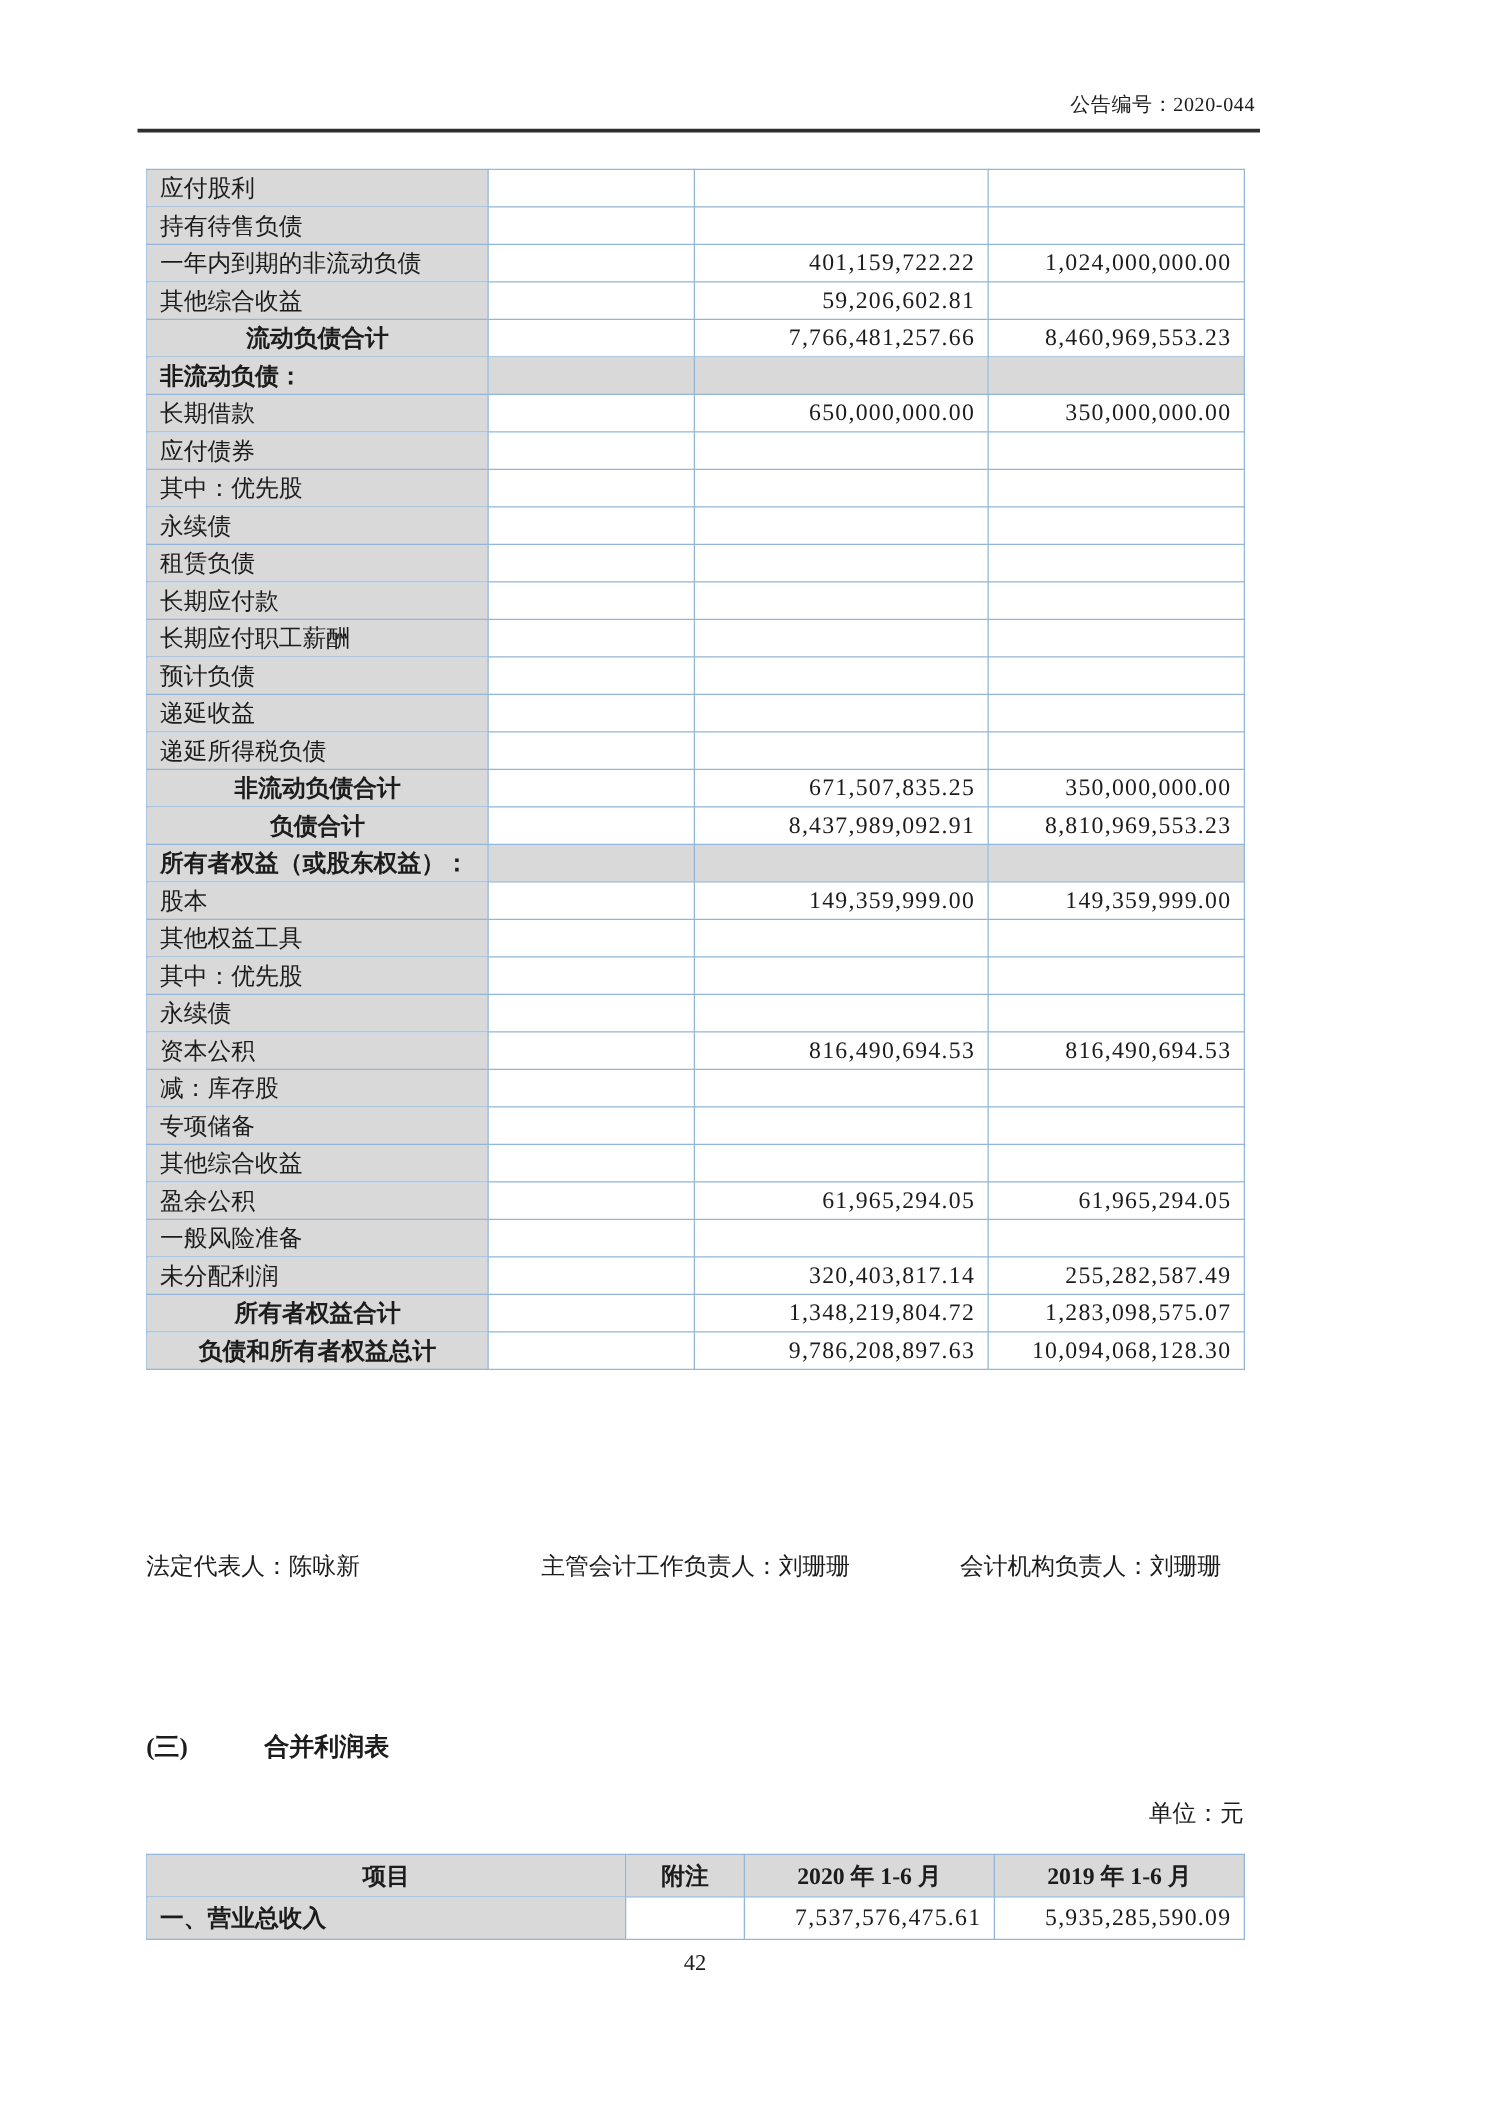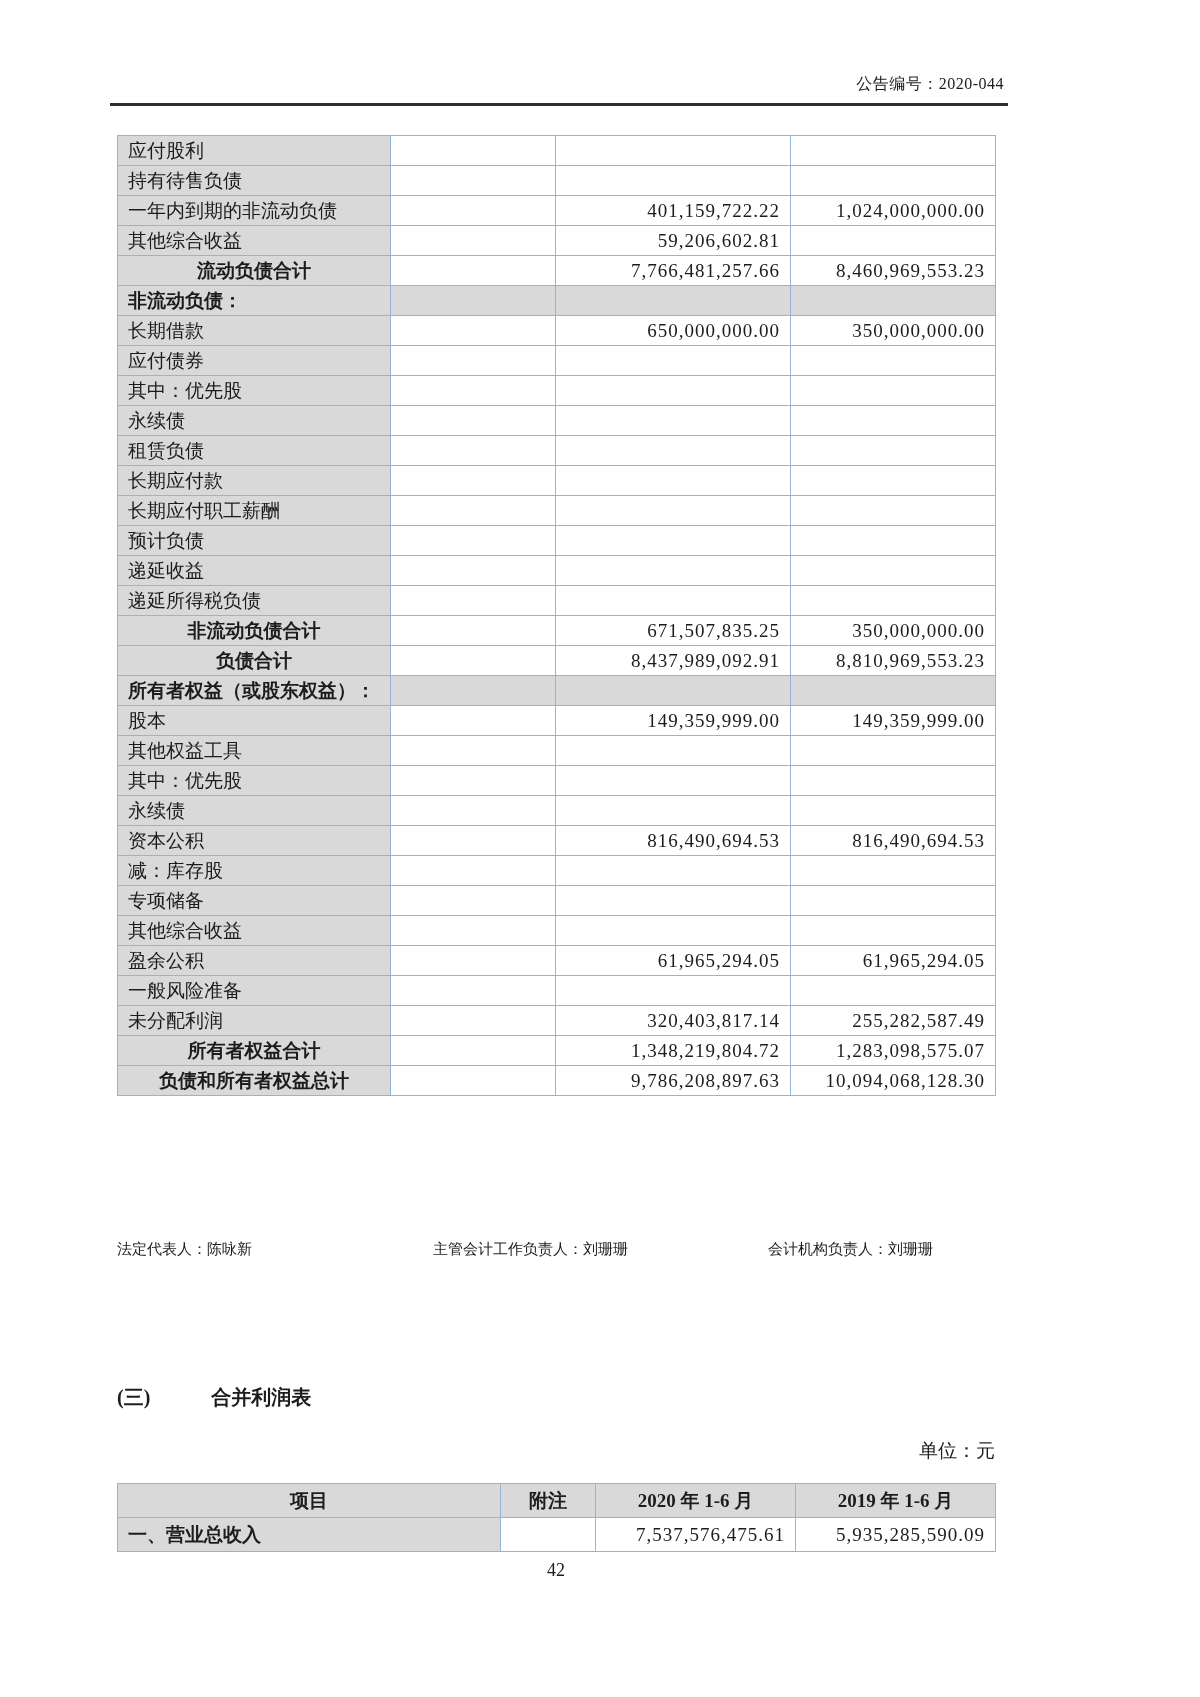--- a/index.html
+++ b/index.html
@@ -40,21 +40,21 @@
   table.t2 td, table.t2 th { height: 33px; }
   td.lc { background: #d9d9d9; text-align: left; }
   td.nc { background: #ffffff; }
   td.num { background: #ffffff; text-align: right; letter-spacing: 1px; }
   tr.total td.lc { font-weight: bold; text-align: center; }
   tr.section td { background: #d9d9d9; font-weight: bold; }
   td.ind1 { padding-left: 34px; }
   td.ind2 { padding-left: 44px; }
   table.t2 th { background: #d9d9d9; text-align: center; font-weight: bold; }
   table.t2 td.lc { font-weight: bold; }
-  .signatures { position: absolute; top: 1240px; left: 0; width: 1200px; height: 26px; font-size: 15px; }
+  .signatures { position: absolute; top: 1240px; left: 0; width: 1200px; height: 26px; font-size: 19px; }
   .sig1 { position: absolute; left: 117px; }
   .sig2 { position: absolute; left: 433px; }
   .sig3 { position: absolute; left: 768px; }
   .section-heading {
     position: absolute; top: 1384px; left: 117px;
     font-size: 20px; font-weight: bold;
   }
   .section-heading .idx { display: inline-block; }
   .section-heading .ttl { display: inline-block; margin-left: 56px; }
   .unit-line {

